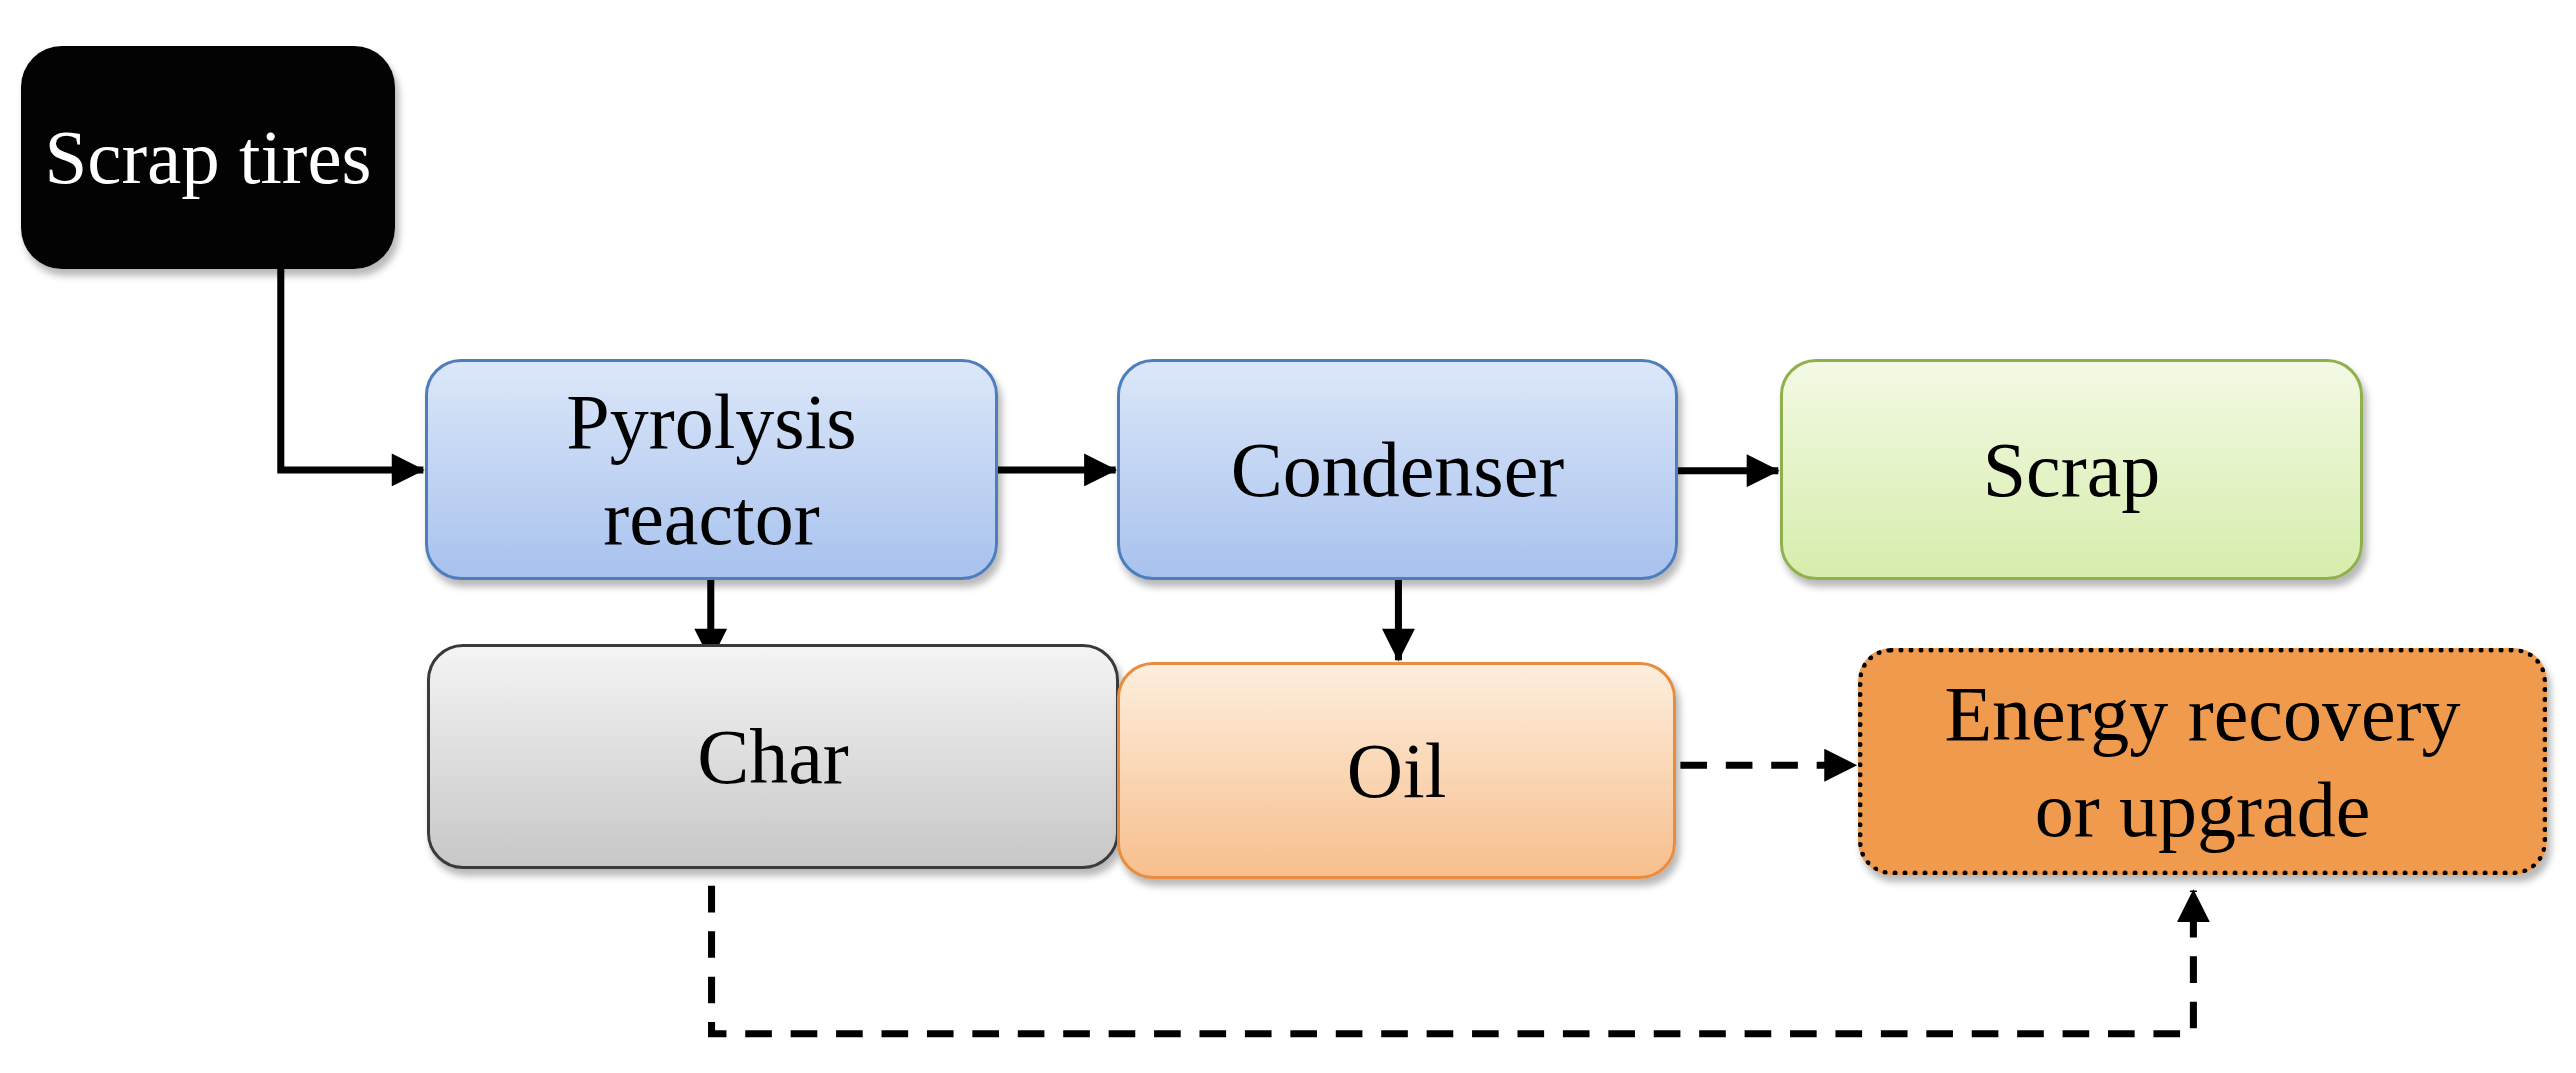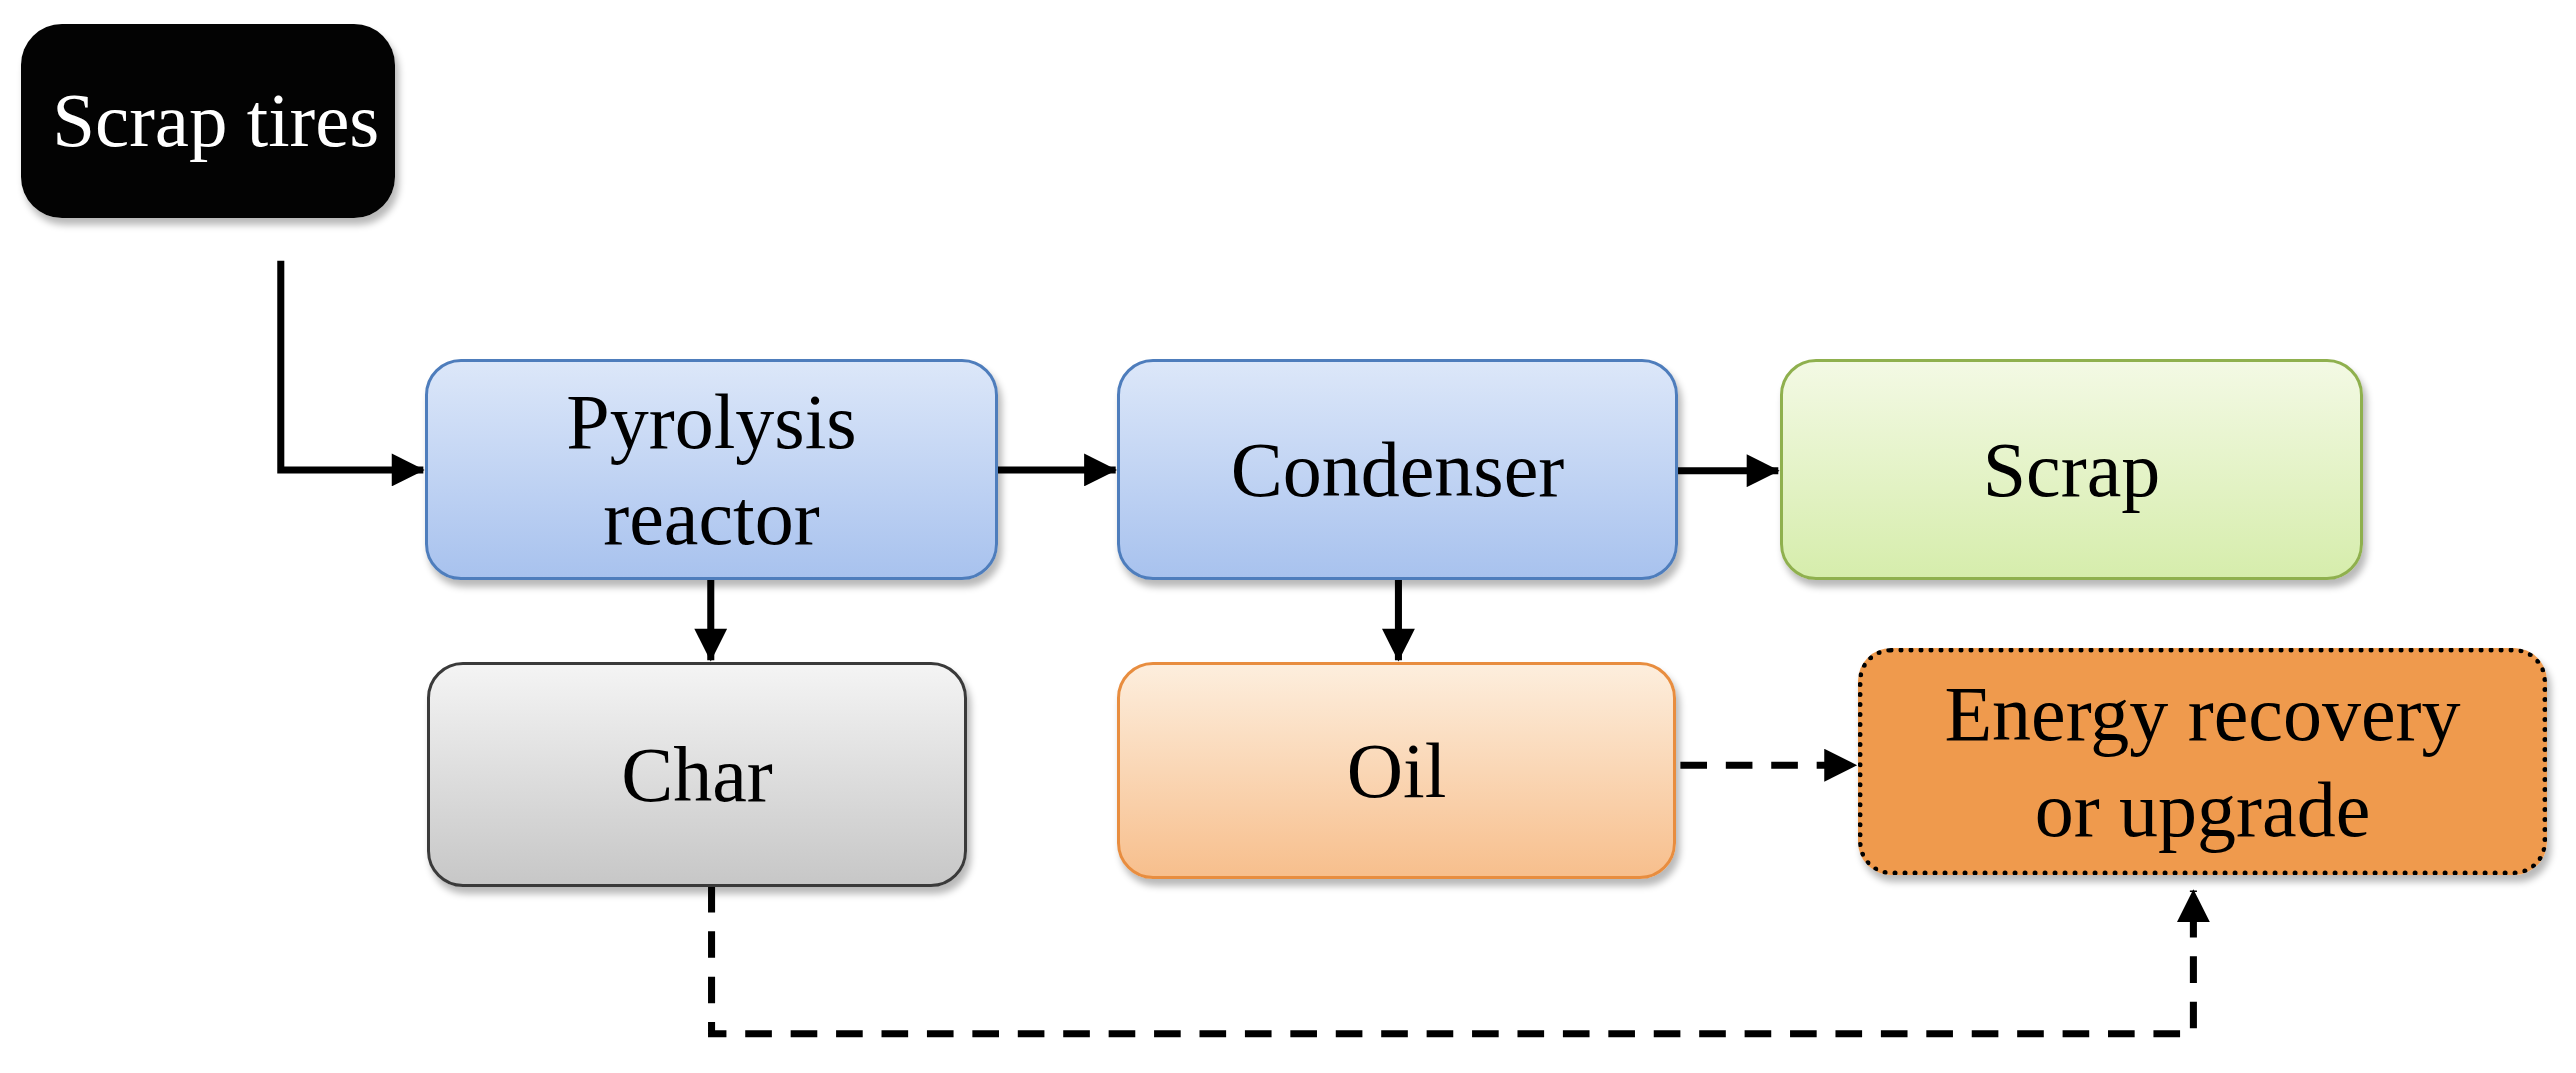--- a/index.html
+++ b/index.html
@@ -81,38 +81,38 @@
 
     <path class="edge" d="M907,740 L907,843" marker-end="url(#arrow)"></path>
 
     <path class="edge" d="M1785,740 L1785,843" marker-end="url(#arrow)"></path>
 
     <path class="edge dashed" d="M2145,977 L2369,977" marker-end="url(#arrow)"></path>
 
     <path class="edge dashed" d="M908,1131 L908,1320 L2800,1320 L2800,1137" marker-end="url(#arrow)"></path>
   </svg>
 
-  <div class="node source" style="left: 21px; top: 24px; width: 374px; height: 194px; --fill-top: #030303; --fill-bottom: #030303; color: rgb(255, 255, 255); justify-content: flex-end;">
+  <div class="node source" style="left: 21px; top: 46px; width: 374px; height: 223px; --fill-top: #030303; --fill-bottom: #030303; color: rgb(255, 255, 255);">
     <span class="label">Scrap tires</span>
   </div>
 
   <div class="node" style="left: 1117px; top: 359px; width: 561px; height: 221px; --fill-top: #dce7f9; --fill-bottom: #a8c2ee; --border-color: #4e7dbc; color: rgb(0, 0, 0);">
     <span class="label">Condenser</span>
   </div>
 
   <div class="node" style="left: 425px; top: 359px; width: 573px; height: 221px; --fill-top: #dce7f9; --fill-bottom: #a8c2ee; --border-color: #4e7dbc; color: rgb(0, 0, 0);">
     <span class="label">Pyrolysis
 reactor</span>
   </div>
 
   <div class="node" style="left: 1780px; top: 359px; width: 583px; height: 221px; --fill-top: #f3f9e4; --fill-bottom: #d6edac; --border-color: #8fb04e; color: rgb(0, 0, 0);">
     <span class="label">Scrap</span>
   </div>
 
-  <div class="node" style="left: 427px; top: 662px; width: 540px; height: 225px; --fill-top: #f4f4f4; --fill-bottom: #c7c7c7; --border-color: #3a3a3a; color: rgb(0, 0, 0);">
+  <div class="node" style="left: 427px; top: 644px; width: 692px; height: 225px; --fill-top: #f4f4f4; --fill-bottom: #c7c7c7; --border-color: #3a3a3a; color: rgb(0, 0, 0);">
     <span class="label">Char</span>
   </div>
 
   <div class="node" style="left: 1117px; top: 662px; width: 559px; height: 217px; --fill-top: #fdeedd; --fill-bottom: #f7bf8d; --border-color: #e88d3f; color: rgb(0, 0, 0);">
     <span class="label">Oil</span>
   </div>
 
   <div class="node dotted-border" style="left: 1858px; top: 648px; width: 689px; height: 227px; --fill-top: #ef9a4d; --fill-bottom: #ef9a4d; --border-color: #000000; color: rgb(0, 0, 0);">
     <span class="label">Energy recovery
 or upgrade</span>

